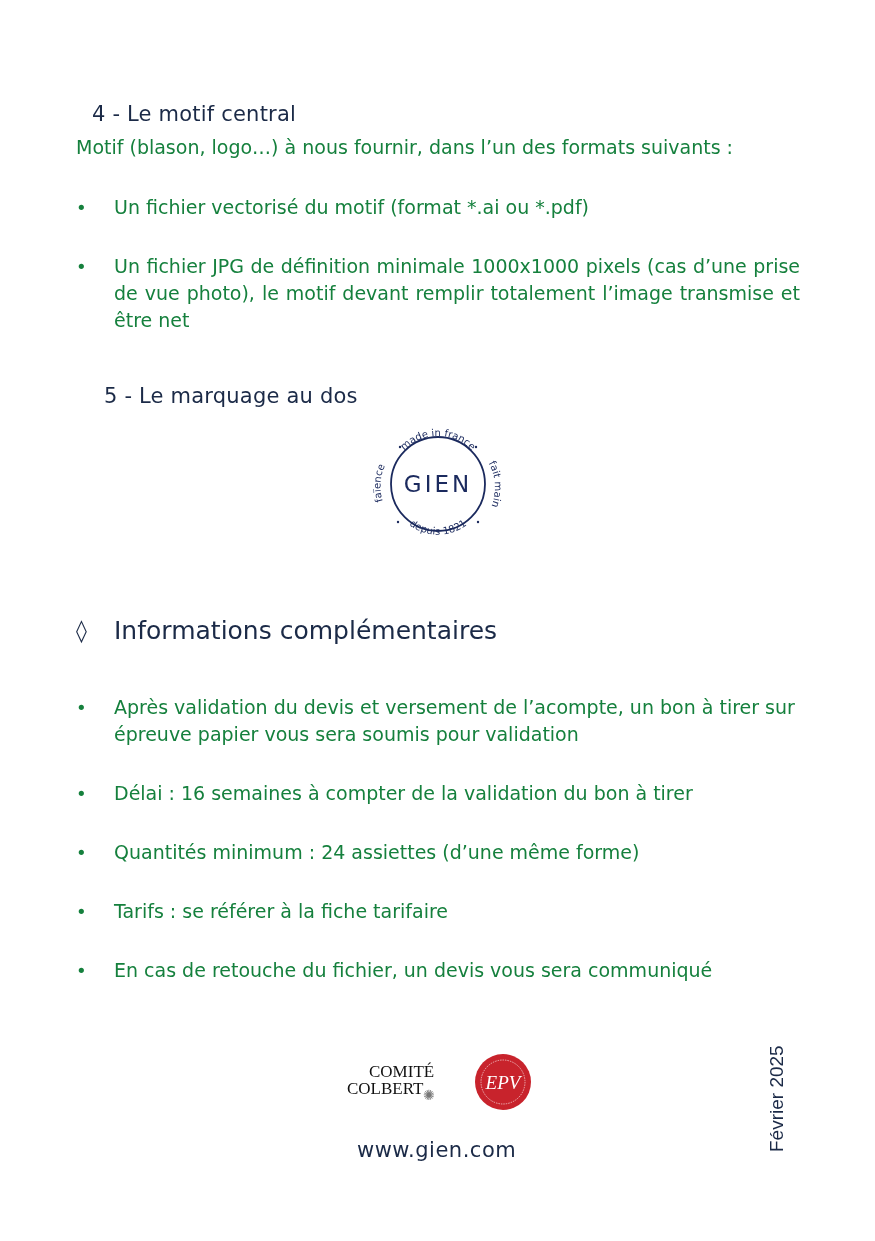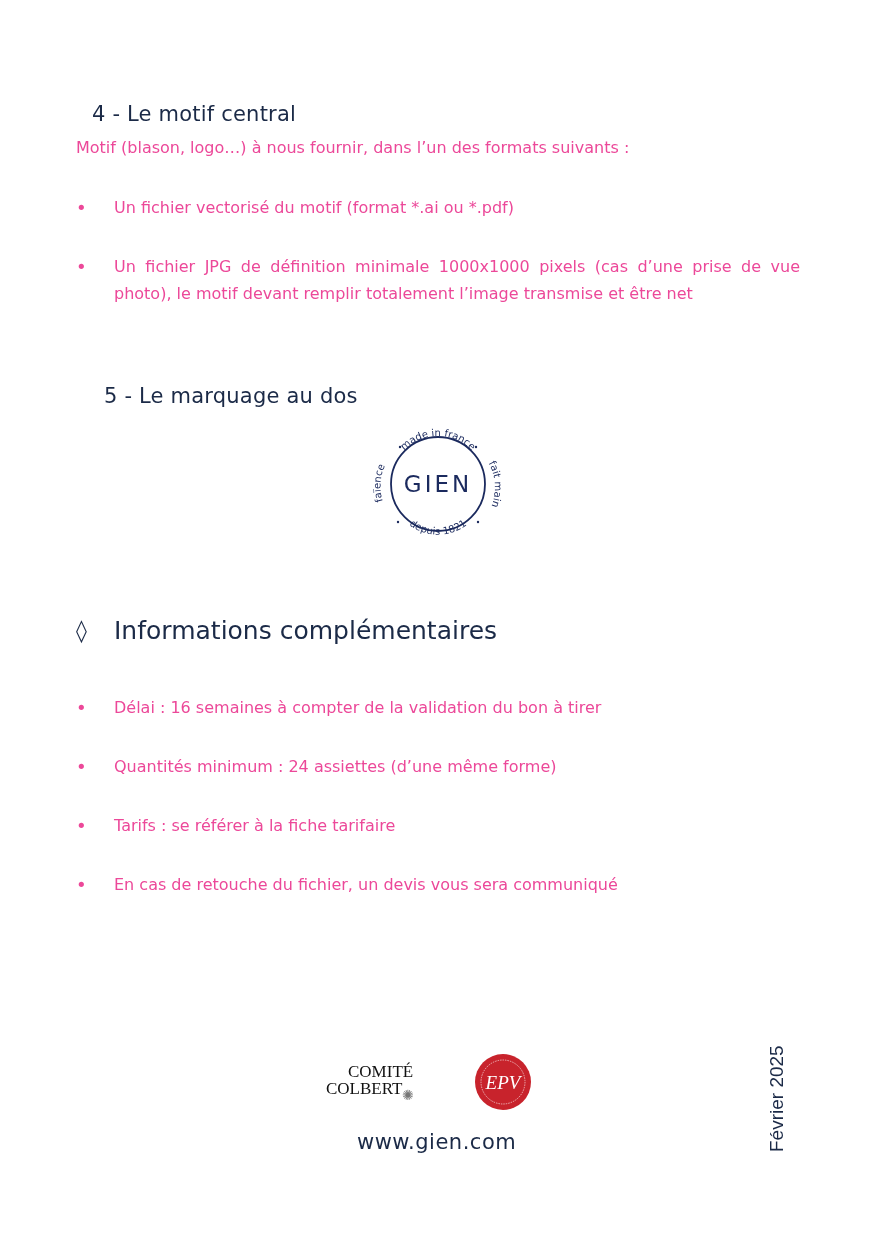--- a/index.html
+++ b/index.html
@@ -6,33 +6,33 @@
   body {
     width: 875px; height: 1241px; position: relative; overflow: hidden;
     font-family: "DejaVu Sans", sans-serif;
     color: #1b2a47;
   }
   .abs { position: absolute; }
   .section-title {
     font-size: 21px; letter-spacing: 0.2px; color: #1b2a47;
     font-weight: normal; margin: 16px;
   }
-  .body-text { font-size: 16px; line-height: 27px; color: #ec4899; }
+  .body-text { font-size: 19px; line-height: 27px; color: #15803d; }
   ul.bullets { list-style: none; margin: 0; padding: 0; }
   ul.bullets li { position: relative; padding-left: 38px; margin-top: 32px; }
   ul.bullets li::before {
     content: "•"; position: absolute; left: 0; top: 0; font-size: 18px;
   }
   .justify { text-align: justify; }
   .info-heading {
     font-size: 25px; color: #1b2a47; margin: 0; font-weight: normal;
     display: flex; align-items: center;
   }
   .diamond { width: 38px; display: inline-block; font-size: 22px; }
-  .site-url { font-size: 21px; letter-spacing: 0.5px; color: #1b2a47; }
+  .site-url { font-size: 21px; letter-spacing: 0.5px; color: #1b2a47; margin-top: 8px; }
   .date-rot {
     font-size: 19px; color: #1b2a47; transform: rotate(-90deg);
     transform-origin: left top; white-space: nowrap;
     font-family: "Liberation Sans", sans-serif;
   }
   .colbert {
     font-family: "Liberation Serif", serif; color: #111; line-height: 17px;
     font-size: 17px;
   }
 </style>
@@ -67,27 +67,28 @@
     <circle cx="28" cy="102" r="1.2" fill="#1b2a5e"></circle>
     <circle cx="108" cy="102" r="1.2" fill="#1b2a5e"></circle>
   </svg>
 </div>
 
 <h2 class="info-heading abs" style="left:76px; top:616px;">
   <span class="diamond">◊</span>
   <span>Informations complémentaires</span>
 </h2>
 <ul class="bullets body-text abs" style="left:76px; top:662px; width:730px;">
+  <li>Après validation du devis et versement de l’acompte, un bon à tirer sur épreuve papier vous sera soumis pour validation</li>
   <li>Délai : 16 semaines à compter de la validation du bon à tirer</li>
   <li>Quantités minimum : 24 assiettes (d’une même forme)</li>
   <li>Tarifs : se référer à la fiche tarifaire</li>
   <li>En cas de retouche du fichier, un devis vous sera communiqué</li>
 </ul>
 
-<div class="abs colbert" style="left:326px; top:1063px; width:104px; height:42px;">
+<div class="abs colbert" style="left:347px; top:1063px; width:104px; height:42px;">
   <div style="padding-left:22px;">COMITÉ</div>
   <div>COLBERT</div>
   <span class="abs" style="left:76px; top:24px; font-size:14px; color:#777;">✺</span>
 </div>
 
 <div class="abs" style="left:474px; top:1053px; width:58px; height:58px;">
   <svg width="58" height="58" viewBox="0 0 58 58">
     <circle cx="29" cy="29" r="28" fill="#c8232c"></circle>
     <circle cx="29" cy="29" r="22" fill="none" stroke="#ffffff" stroke-width="0.6" stroke-dasharray="1.5 1"></circle>
     <text x="29" y="36" text-anchor="middle" font-family="Liberation Serif, serif" font-style="italic" font-size="19" fill="#ffffff">EPV</text>

